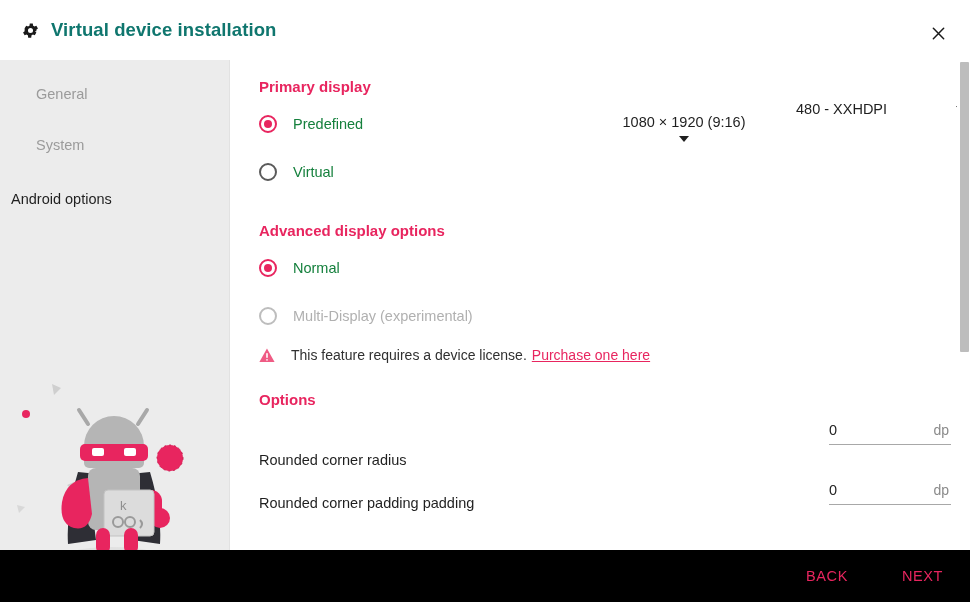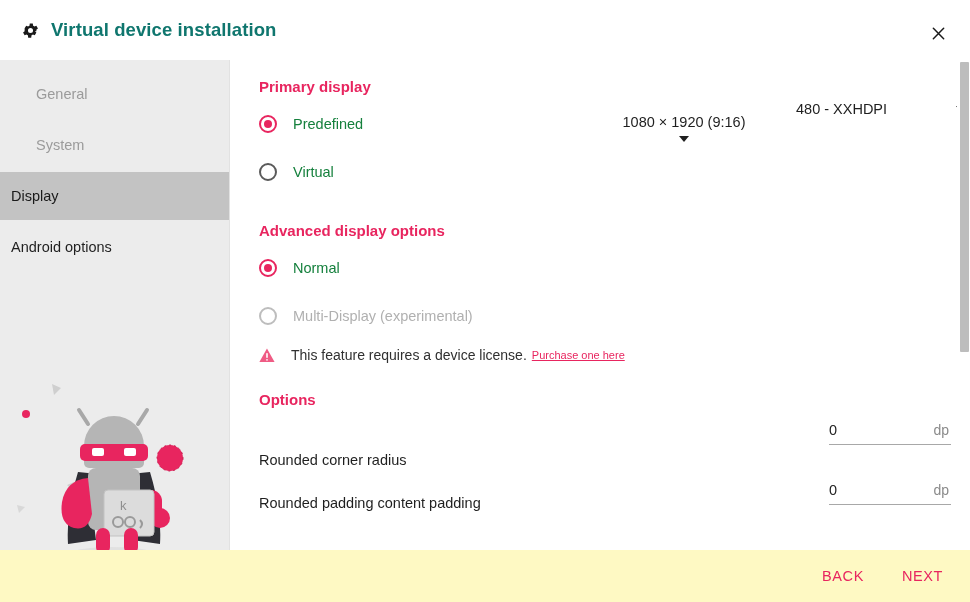--- a/index.html
+++ b/index.html
@@ -200,21 +200,21 @@
   .warning-text {
     margin-left: 16px;
     font-size: 14px;
     color: #303030;
     white-space: nowrap;
   }
   .warning-link {
     color: #e8255f;
     text-decoration: underline;
     cursor: pointer;
-    font-size: 11px;
+    font-size: 14px;
   }
 
   
   .option-label {
     position: absolute;
     left: 28px;
     font-size: 14.5px;
     color: #1f1f1f;
     white-space: nowrap;
   }
@@ -263,26 +263,26 @@
     cursor: pointer;
   }
 
   
   .footer {
     position: absolute;
     left: 0;
     top: 550px;
     width: 970px;
     height: 52px;
-    background: #fef9c3;
+    background: #000000;
     display: flex;
     align-items: center;
     justify-content: flex-end;
     padding-right: 19px;
-    gap: 22px;
+    gap: 38px;
   }
   .footer-btn {
     background: transparent;
     border: none;
     color: #e8255f;
     font-family: "Liberation Sans", sans-serif;
     font-size: 14.5px;
     font-weight: normal;
     letter-spacing: 0.6px;
     cursor: pointer;
@@ -318,23 +318,20 @@
     <div class="nav-item disabled">
       <span>General</span>
     </div>
     <div class="nav-gap"></div>
 
     <div class="nav-item disabled">
       <span>System</span>
     </div>
     <div class="nav-gap"></div>
 
-    <div class="nav-item selected">
-      <span>Display</span>
-    </div>
     <div class="nav-gap"></div>
 
     <div class="nav-item normal">
       <span>Android options</span>
     </div>
 
     <div class="mascot-area">
       <svg class="mascot-svg" width="229" height="260" viewBox="0 0 229 260" aria-hidden="true">
 
         <circle cx="26" cy="64" r="4" fill="#e8255f"></circle>
@@ -432,21 +429,21 @@
     </div>
 
     <div class="section-title" style="top:331px;">Options</div>
 
     <div class="option-label" style="top:392px;">Rounded corner radius</div>
     <div class="field" style="top:355px; left:598px;">
       <input class="field-input" type="text" value="0" style="">
       <span class="field-unit">dp</span>
     </div>
 
-    <div class="option-label" style="top:435px;">Rounded padding content padding</div>
+    <div class="option-label" style="top:435px;">Rounded corner padding padding</div>
     <div class="field" style="top:415px; left:598px;">
       <input class="field-input" type="text" value="0" style="">
       <span class="field-unit">dp</span>
     </div>
   </div>
 
   <div class="scrollbar-track">
     <div class="scrollbar-thumb"></div>
   </div>
 

